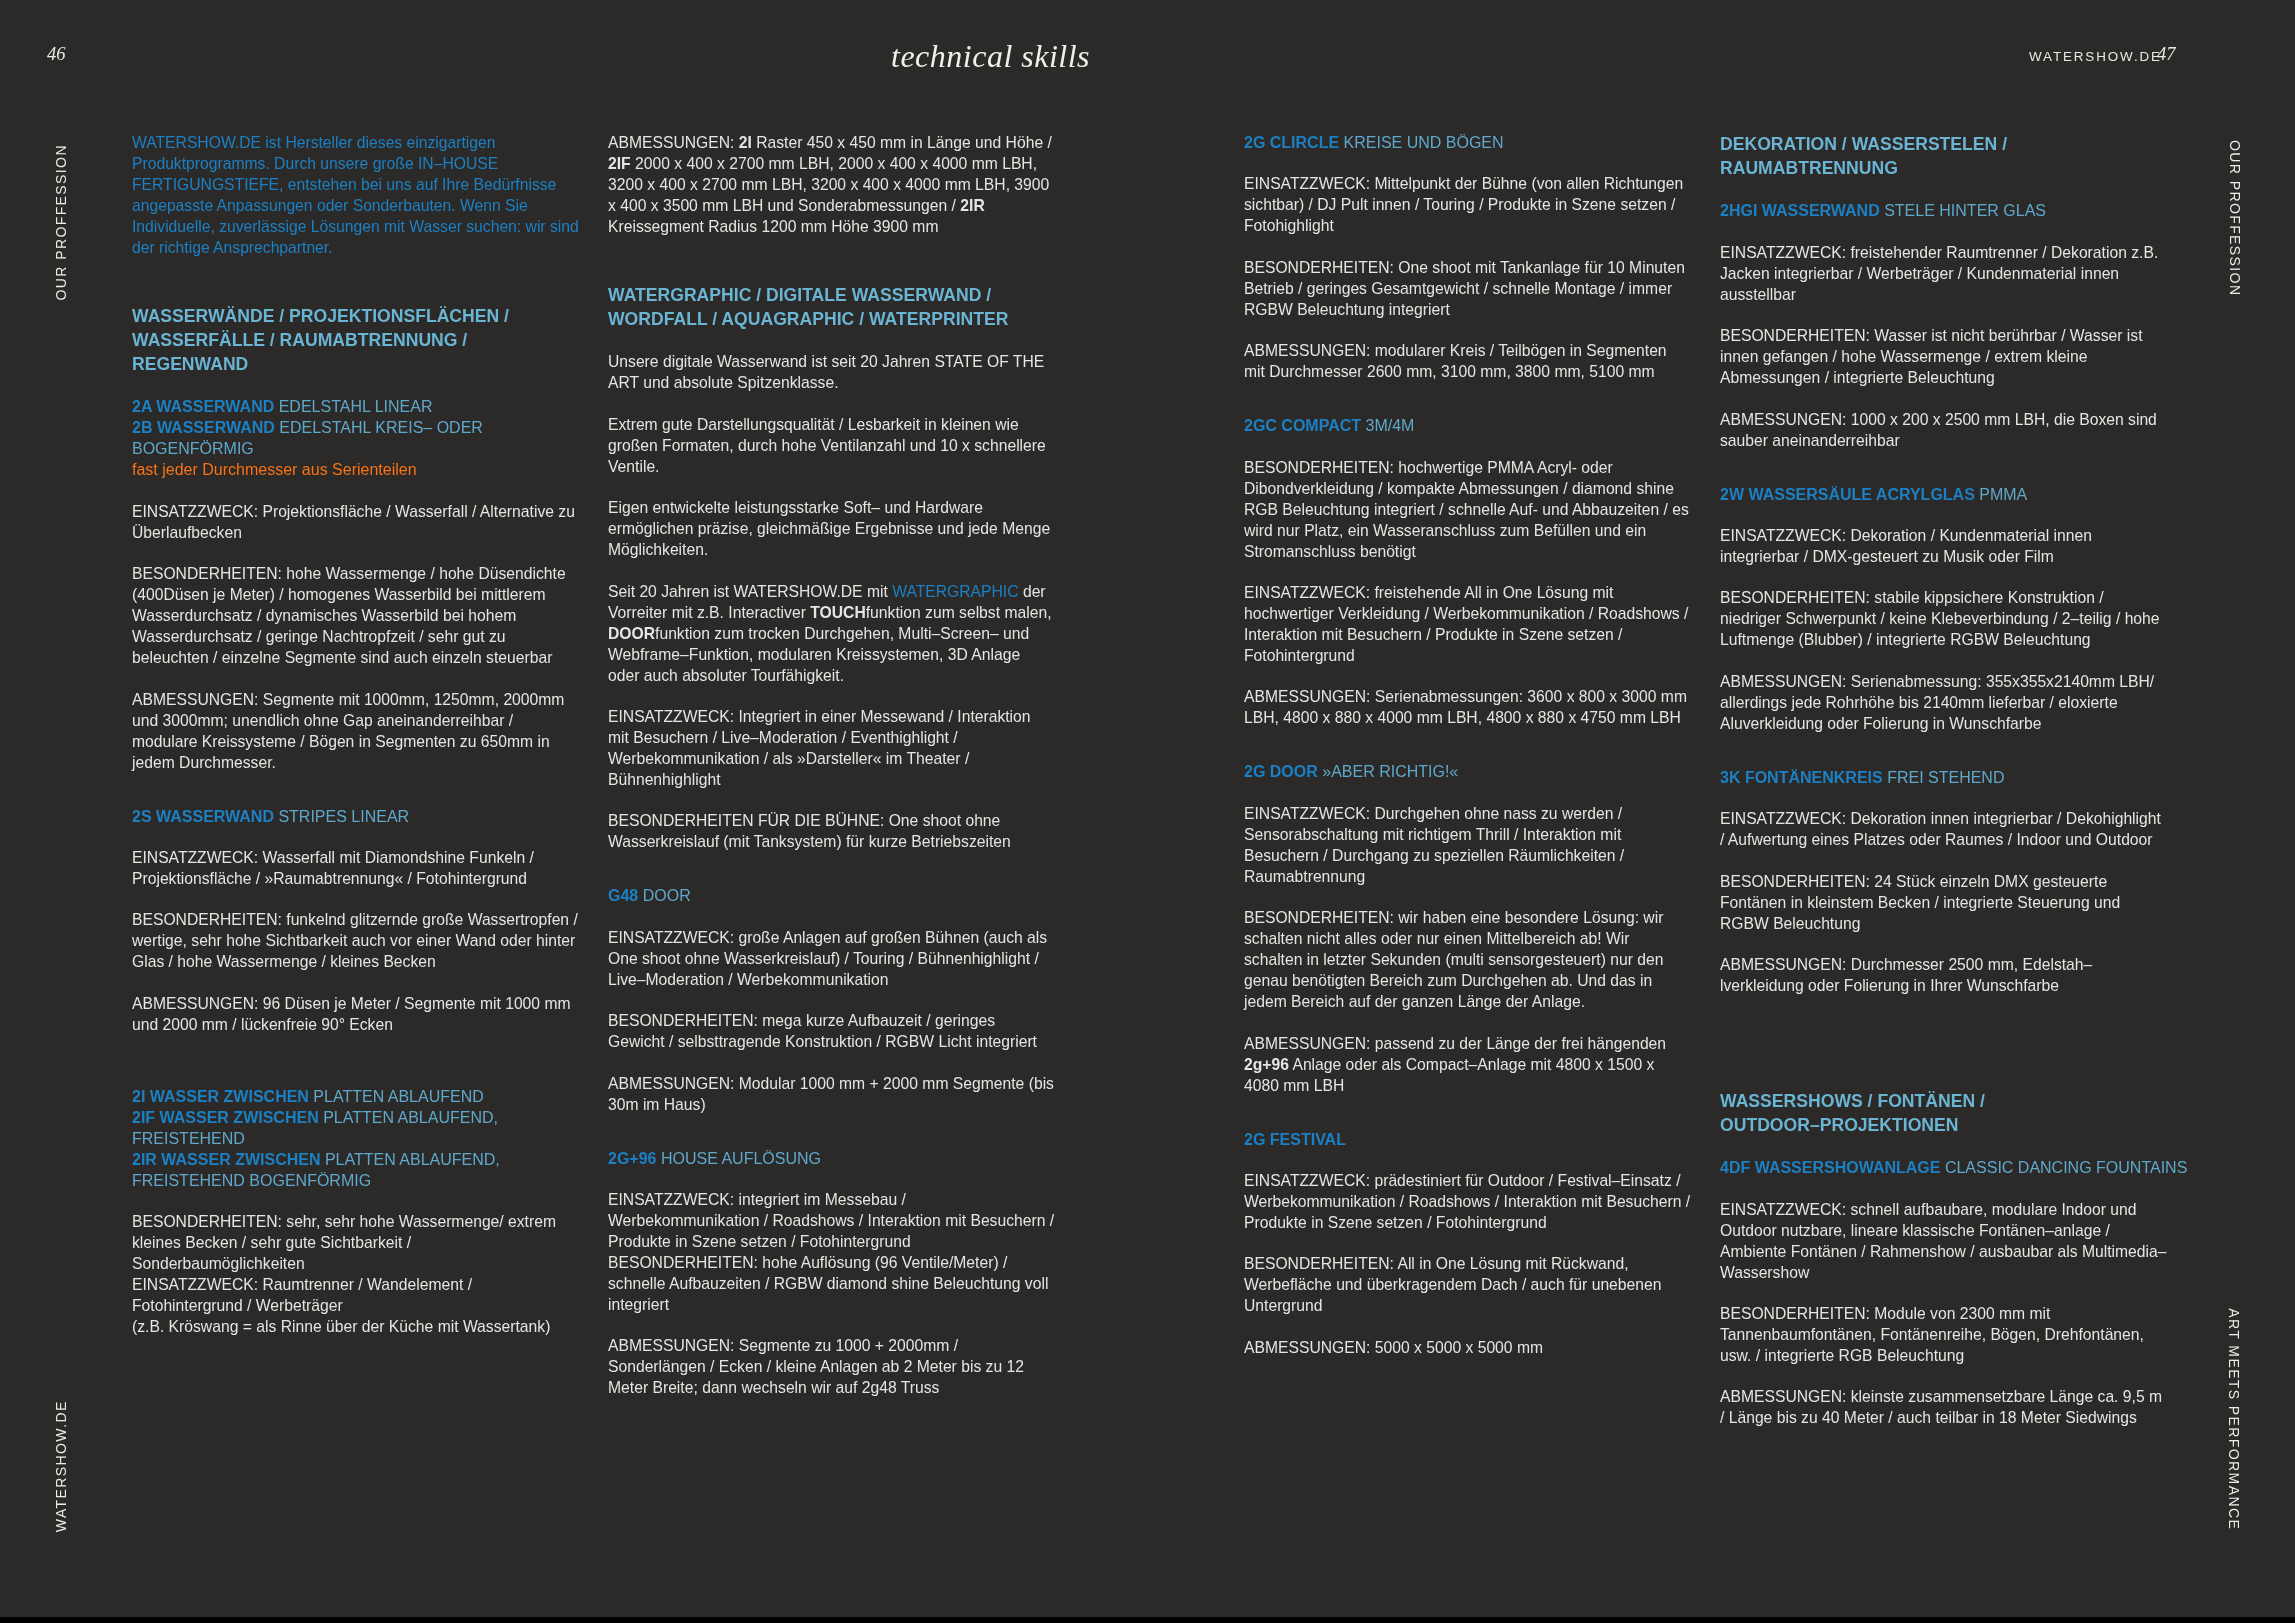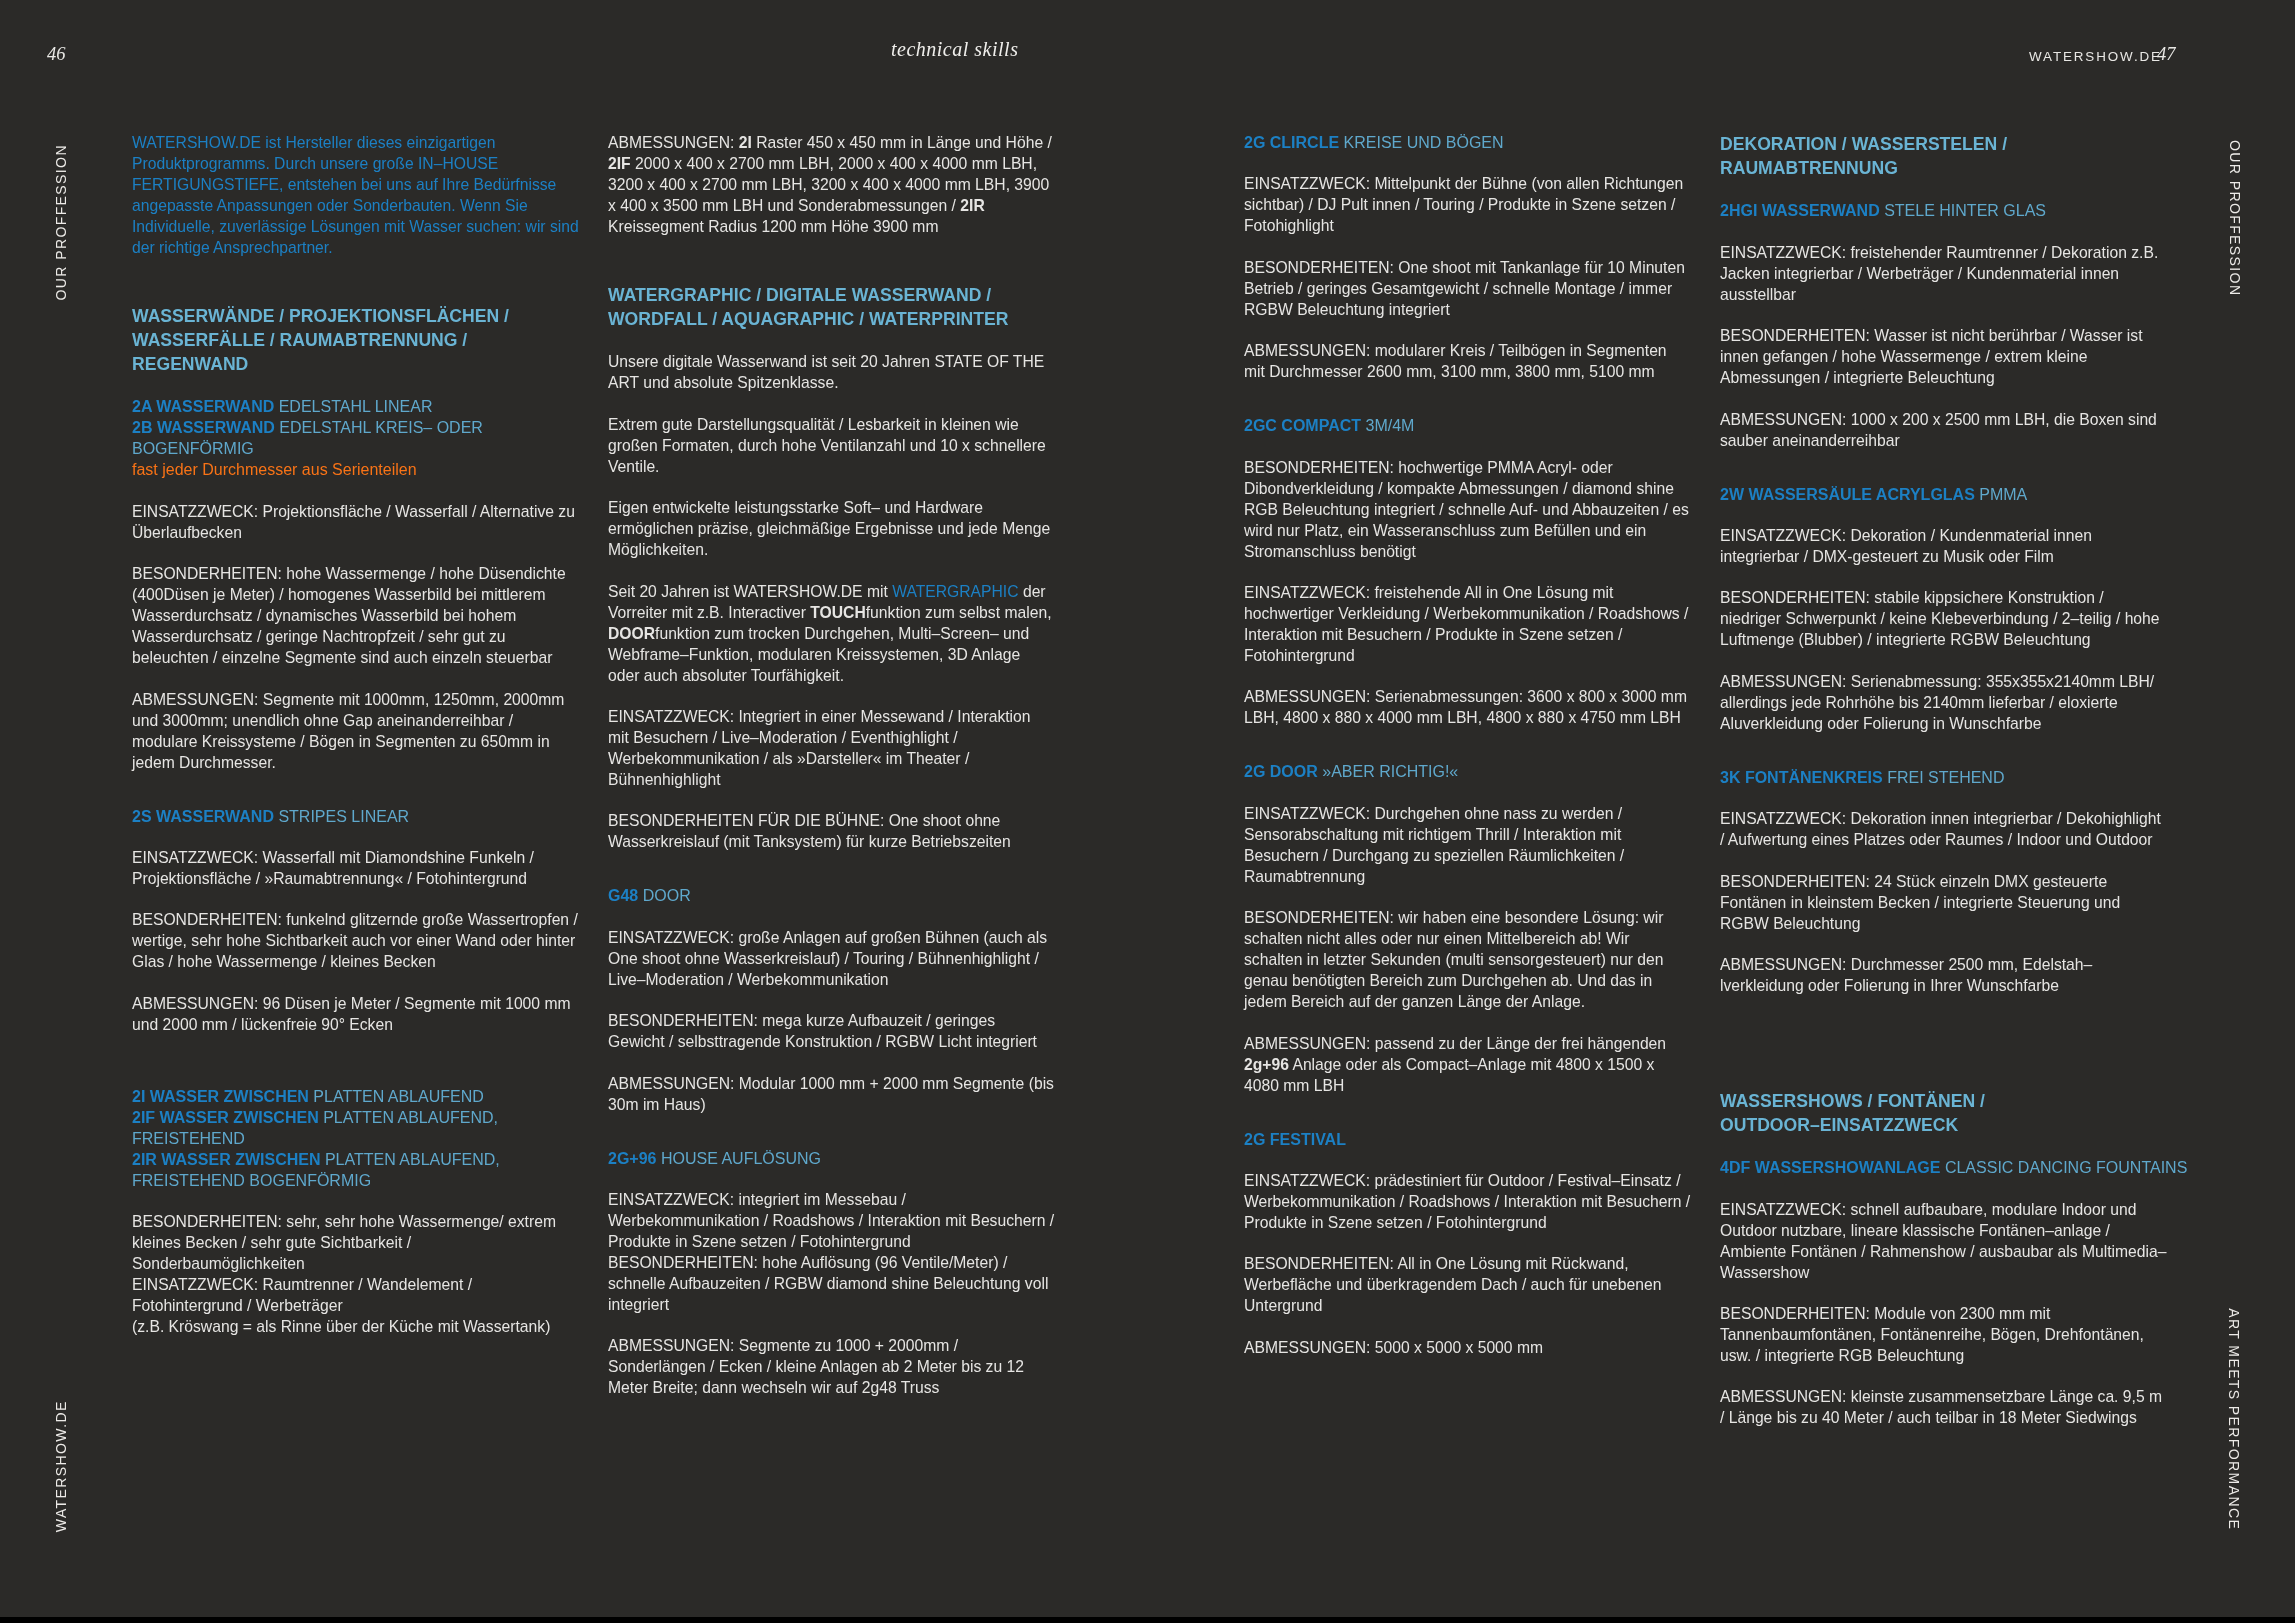--- a/index.html
+++ b/index.html
@@ -4,21 +4,21 @@
 <style>
   html,body{margin:0;padding:0;background:#1d1c1b;}
   .page{position:relative;width:2295px;height:1623px;background:#2b2a28;overflow:hidden;
         font-family:"Liberation Sans",sans-serif;}
   
   .pagenum{position:absolute;font-family:"Liberation Serif",serif;font-style:italic;
            font-size:18.5px;color:#e9e8e5;}
   .pn-left{left:47px;top:44px;}
   .pn-right{left:2157px;top:44px;}
   .title{position:absolute;left:891px;top:38px;font-family:"Liberation Serif",serif;
-         font-style:italic;font-size:20px;color:#f0efec;letter-spacing:0.5px;}
+         font-style:italic;font-size:32px;color:#f0efec;letter-spacing:0.5px;}
   .brand{position:absolute;left:2029px;top:49px;font-size:13.4px;color:#e9e8e5;letter-spacing:1.9px;}
   
   .vlabel{position:absolute;height:18.5px;line-height:18.5px;font-size:14px;letter-spacing:1.4px;
           color:#edebe8;white-space:nowrap;text-align:center;}
   .v-left-top{width:204px;left:-41px;top:213px;transform:rotate(-90deg);}
   .v-left-bottom{width:194px;left:-36px;top:1457px;transform:rotate(-90deg);}
   .v-right-top{width:204px;left:2133px;top:209px;transform:rotate(90deg);}
   .v-right-bottom{width:268px;left:2100px;top:1410px;transform:rotate(90deg);}
   
   .col{position:absolute;top:132px;width:447px;color:#e6e5e3;font-size:15.7px;line-height:21px;}
@@ -157,21 +157,21 @@
       <div class="para"><span>BESONDERHEITEN: stabile kippsichere Konstruktion / niedriger Schwerpunkt / keine Klebeverbindung / 2–teilig / hohe Luftmenge (Blubber) / integrierte RGBW Beleuchtung</span></div>
       <div class="para"><span>ABMESSUNGEN: Serienabmessung: 355x355x2140mm LBH/ allerdings jede Rohrhöhe bis 2140mm lieferbar / eloxierte Aluverkleidung oder Folierung in Wunschfarbe</span></div>
       <div class="head">
         <div class="headline"><span class="code">3K FONTÄNENKREIS </span><span class="spec">FREI STEHEND</span></div>
       </div>
       <div class="para"><span>EINSATZZWECK: Dekoration innen integrierbar / Dekohighlight / Aufwertung eines Platzes oder Raumes / Indoor und Outdoor</span></div>
       <div class="para"><span>BESONDERHEITEN: 24 Stück einzeln DMX gesteuerte Fontänen in kleinstem Becken / integrierte Steuerung und RGBW Beleuchtung</span></div>
       <div class="para"><span>ABMESSUNGEN: Durchmesser 2500 mm, Edelstah–lverkleidung oder Folierung in Ihrer Wunschfarbe</span></div>
       <div class="section gap">
         <div>WASSERSHOWS / FONTÄNEN /</div>
-        <div>OUTDOOR–EINSATZZWECK</div>
+        <div>OUTDOOR–PROJEKTIONEN</div>
       </div>
       <div class="head">
         <div class="headline"><span class="code">4DF WASSERSHOWANLAGE </span><span class="spec">CLASSIC DANCING FOUNTAINS</span></div>
       </div>
       <div class="para"><span>EINSATZZWECK:  schnell aufbaubare, modulare Indoor und Outdoor nutzbare, lineare klassische Fontänen–anlage / Ambiente Fontänen / Rahmenshow / ausbaubar als Multimedia–Wassershow</span></div>
       <div class="para"><span>BESONDERHEITEN: Module von 2300 mm mit Tannenbaumfontänen, Fontänenreihe, Bögen, Drehfontänen, usw. / integrierte RGB Beleuchtung</span></div>
       <div class="para"><span>ABMESSUNGEN: kleinste zusammensetzbare Länge ca. 9,5 m / Länge bis zu 40 Meter / auch teilbar in 18 Meter Siedwings</span></div>
     </div>
 
   <div class="bottombar"></div>

